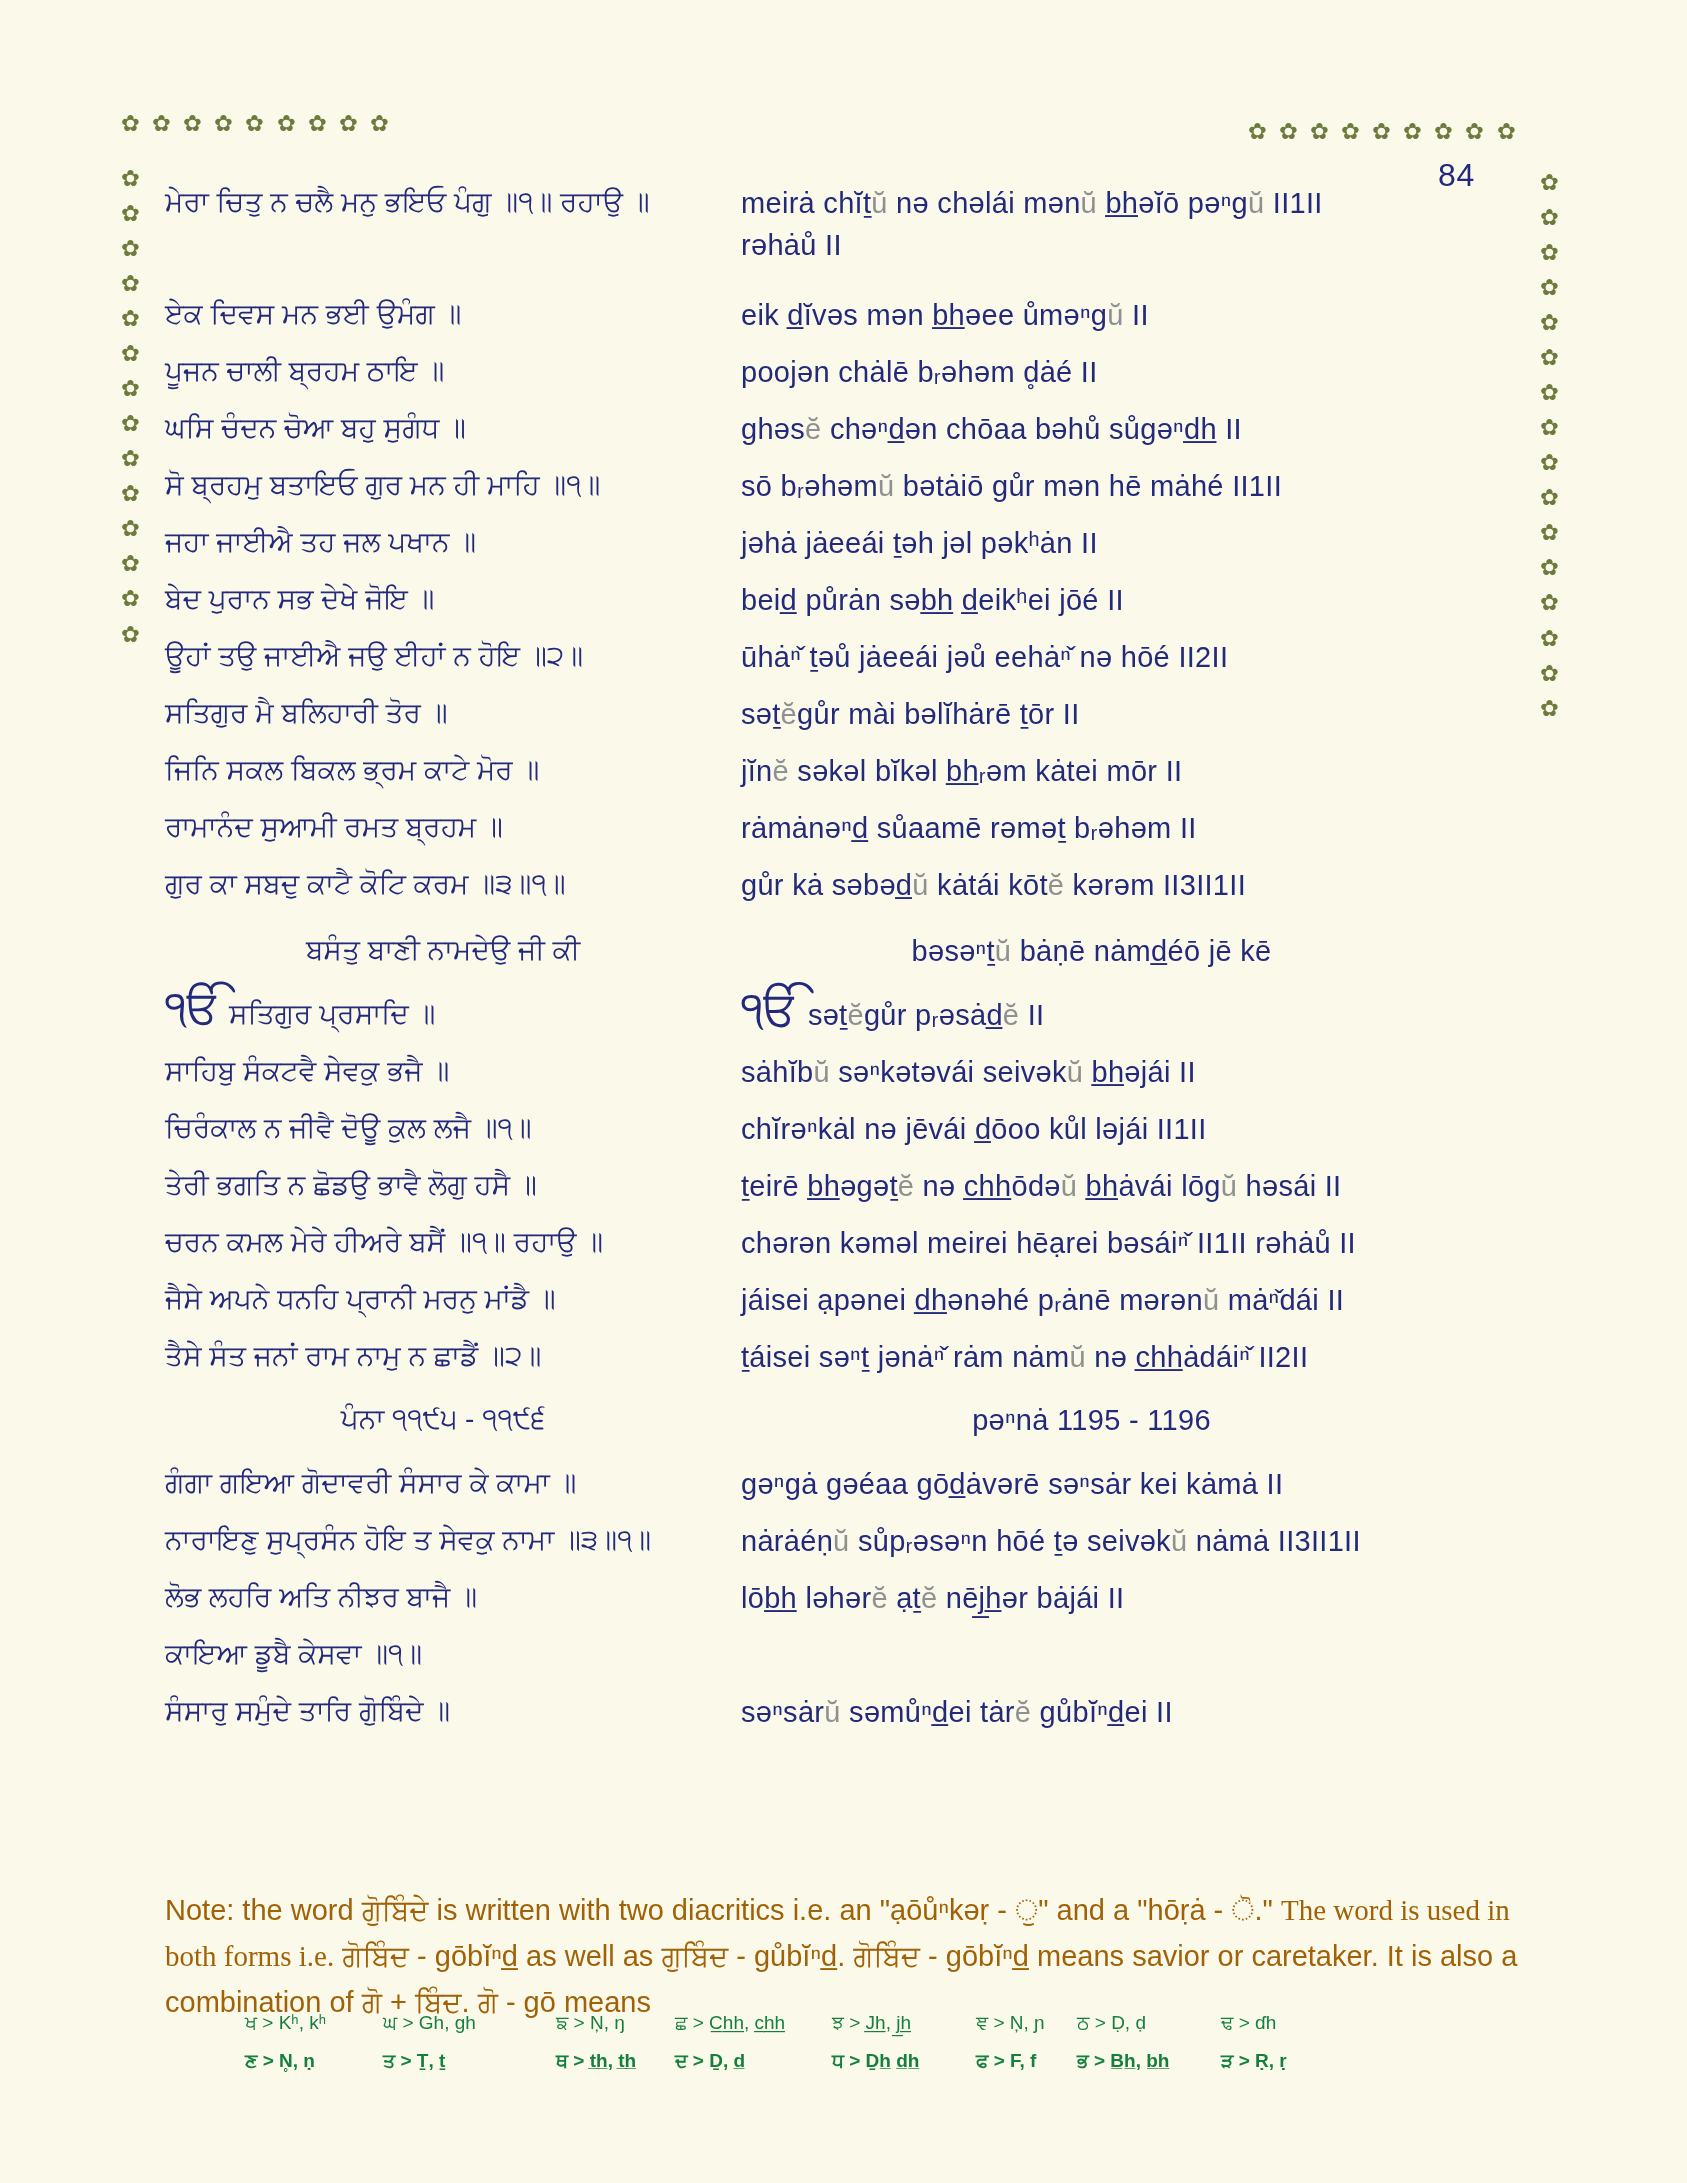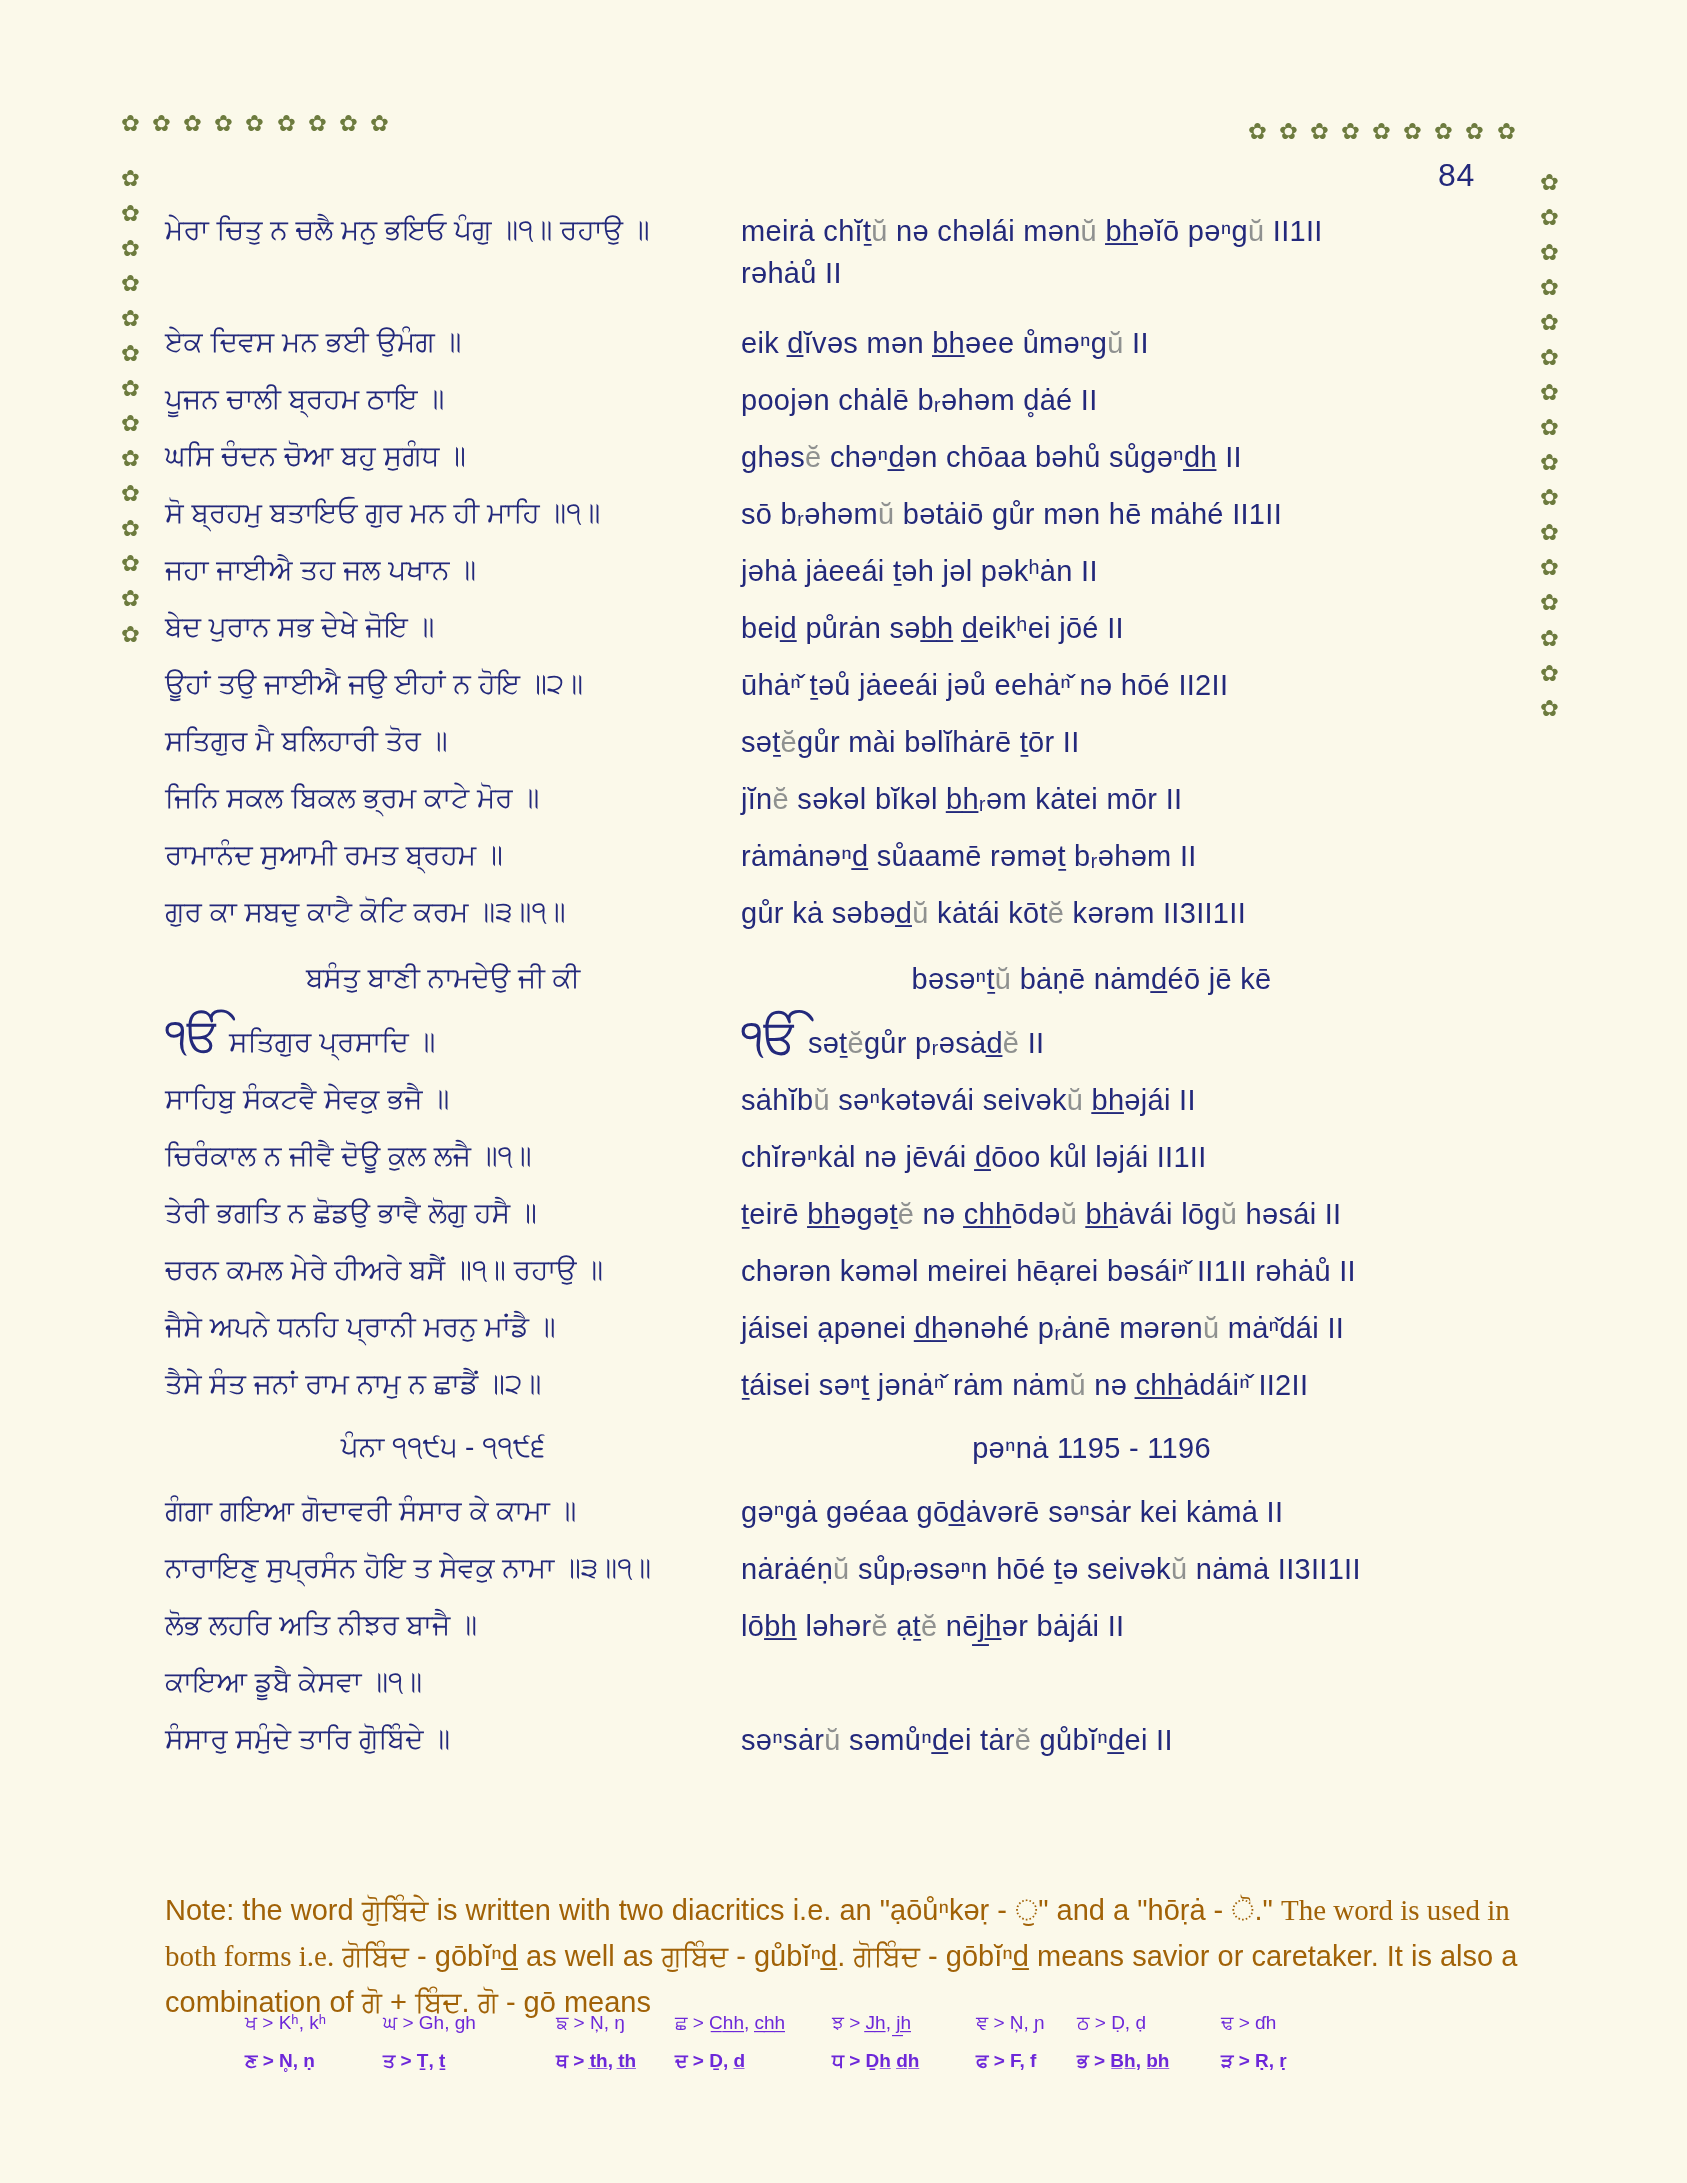--- a/index.html
+++ b/index.html
@@ -10,21 +10,21 @@
     color:#23297B;
   }
   .page-number{
     position:absolute; top:157px; left:4px; width:1471px;
     text-align:right; font-size:32px; letter-spacing:0.7px;
   }
   .flower{
     position:absolute; font-size:22.5px; line-height:22.5px;
     color:#6D7B3E; font-family:"DejaVu Sans", sans-serif;
   }
-  .verses{position:absolute; top:210px; left:165px; width:1370px;}
+  .verses{position:absolute; top:182px; left:165px; width:1370px;}
   .vrow{display:flex; height:57px; align-items:flex-start;}
   .vrow.tall{height:112px;}
   .vrow.center{height:64px; margin-top:9.3px;}
   .vrow.center2{height:64px; margin-top:5.3px;}
   .g{
     width:556px; font-size:28px; line-height:40px; color:#23297B;
     font-family:"Liberation Sans", sans-serif; flex:none;
   }
   .t{
     width:794px; margin-left:20px; font-size:29px; line-height:42px;
@@ -35,21 +35,21 @@
   .mut{color:#8F9190;}
   .eo{font-size:1.65em; line-height:0;}
   .note{
     position:absolute; top:1858px; left:165px; width:1383px;
     font-size:29px; line-height:46px; color:#a16207;
   }
   .serif{font-family:"Liberation Serif", serif;}
   .legend-row{
     position:absolute; left:245px; display:grid;
     grid-template-columns:138px 173px 119px 157px 144px 101px 144px 106px;
-    font-size:19px; line-height:26.5px; color:#6d28d9;
+    font-size:19px; line-height:26.5px; color:#15803d;
   }
   .legend-row.r1{top:2010px;}
   .legend-row.r2{top:2048px;font-weight:bold;}
   .legend-item{white-space:nowrap;}
 </style>
 </head>
 <body>
 
 <div class="page">
   <div class="page-number">84</div>

